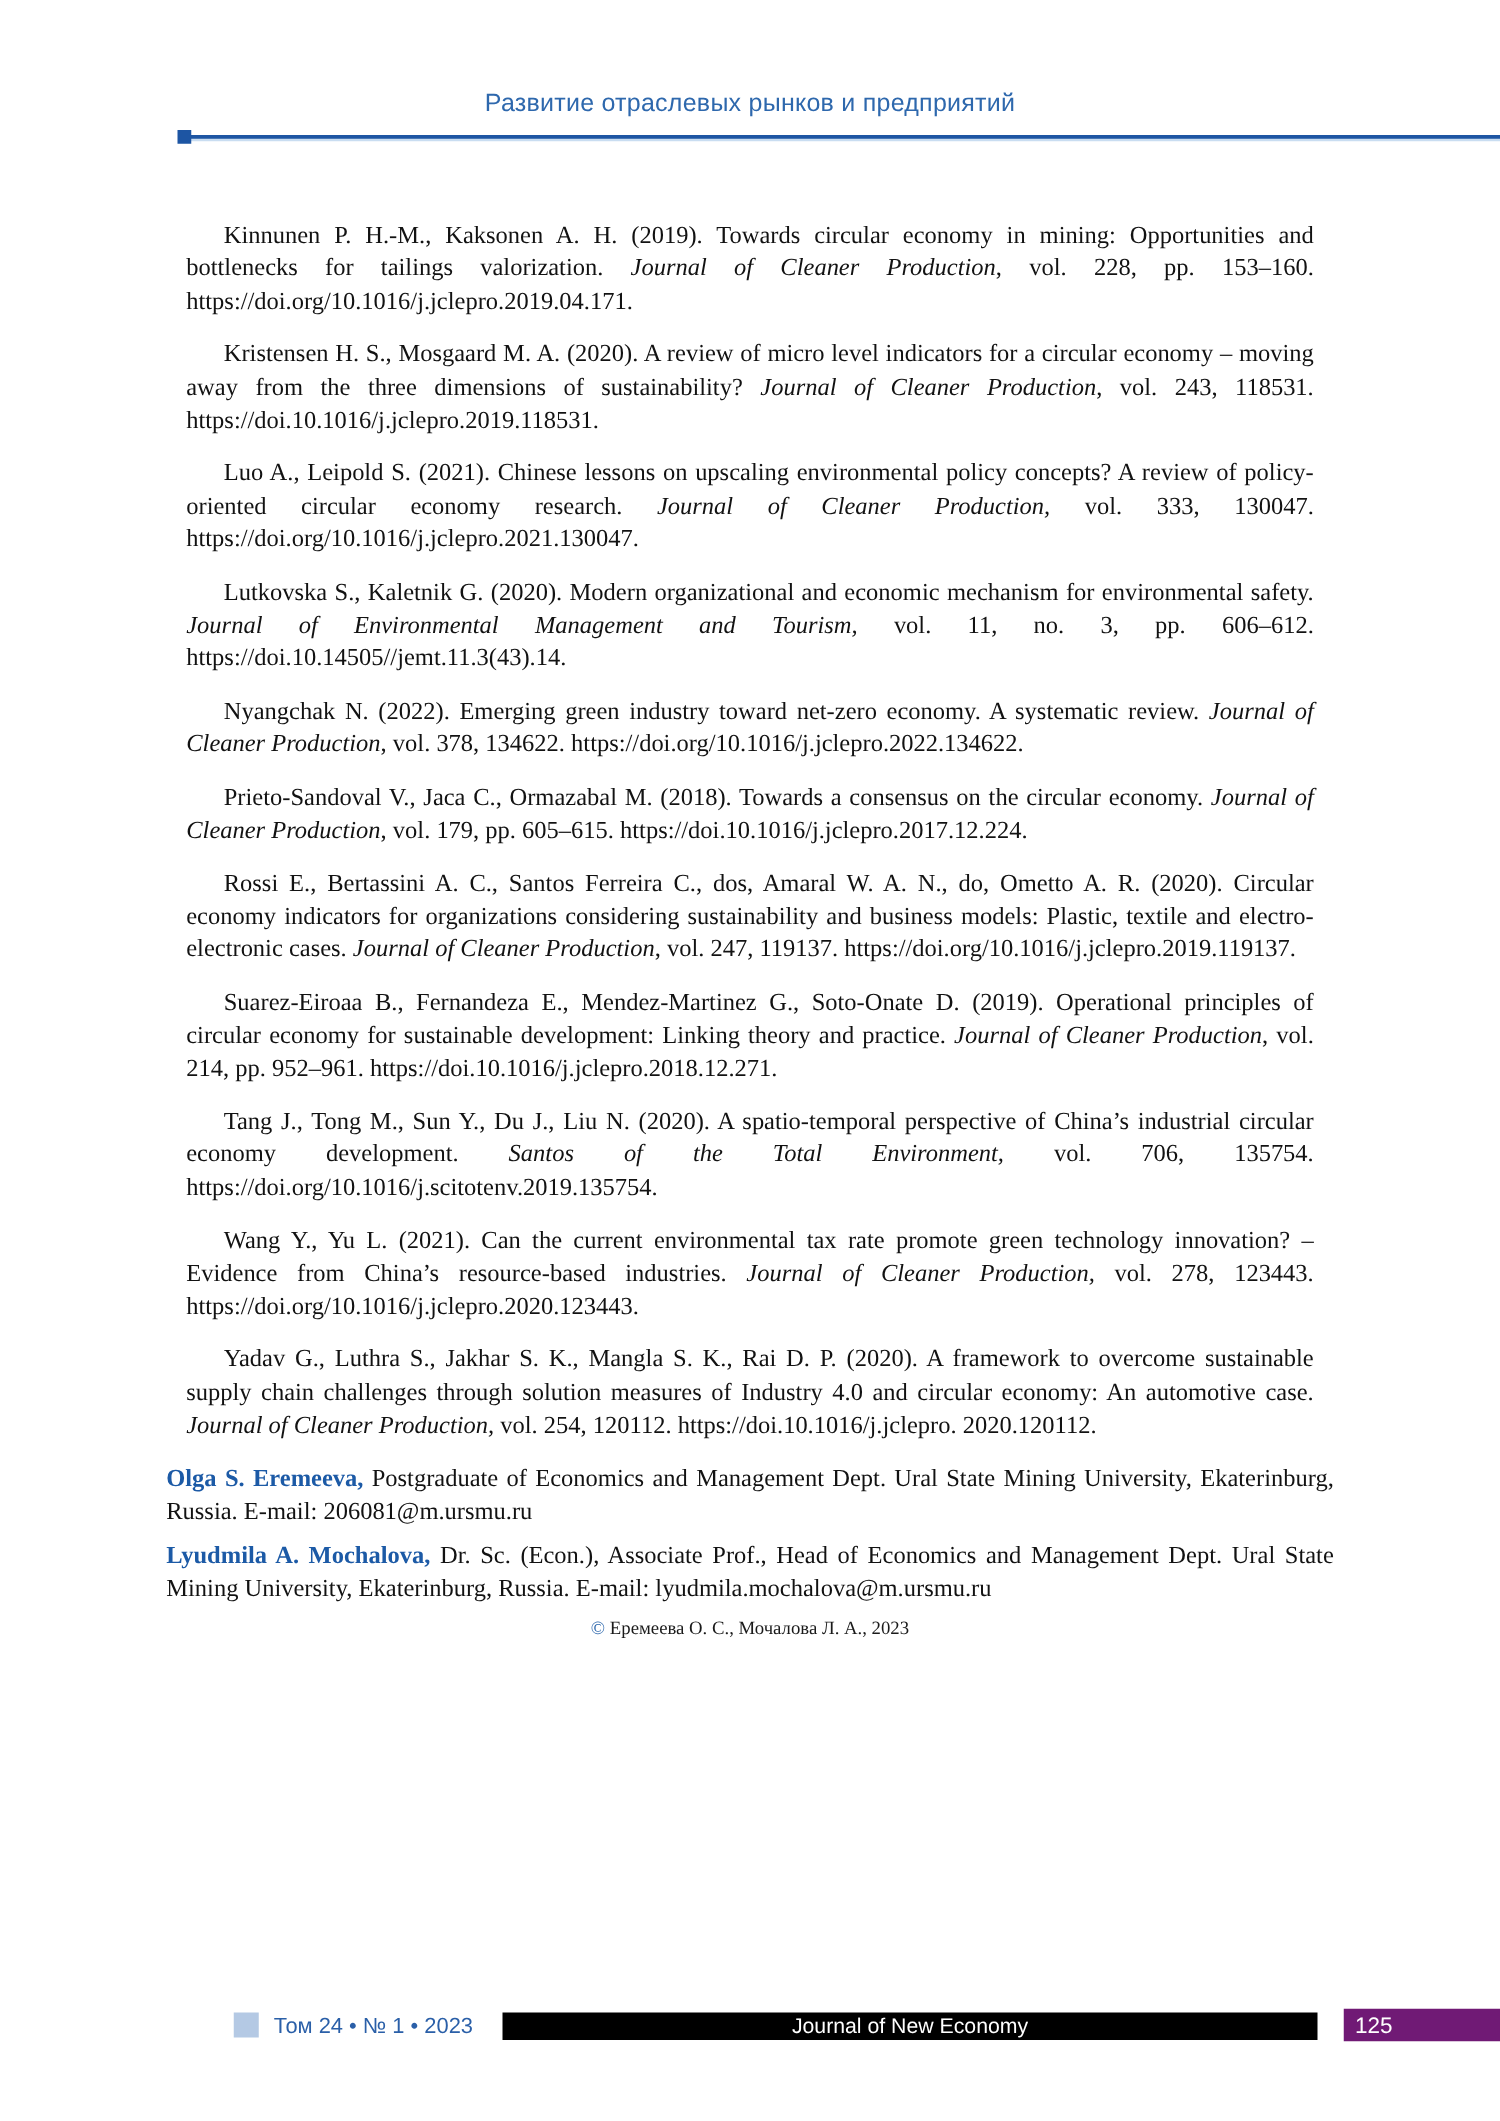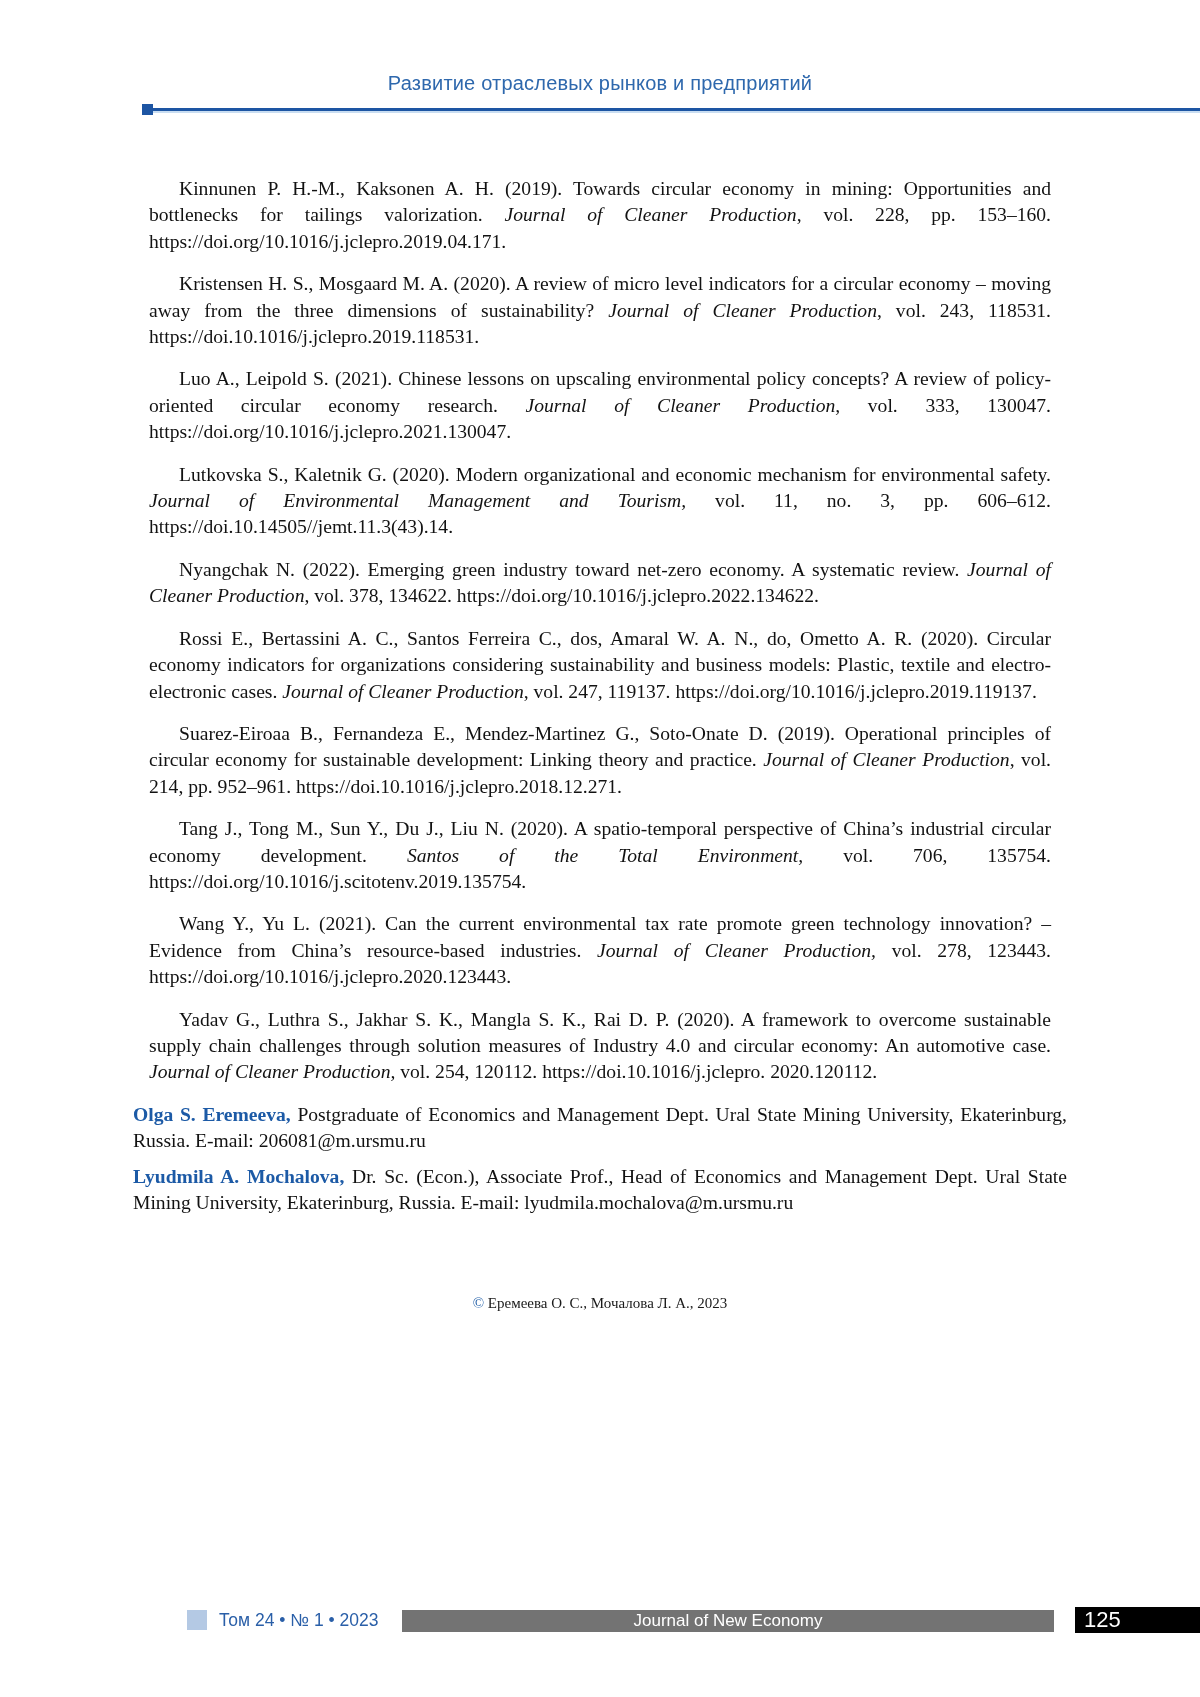--- a/index.html
+++ b/index.html
@@ -125,35 +125,35 @@
     font-size: 17.5px;
     color: #2a5fa8;
     white-space: nowrap;
   }
   .footer-bar {
     position: absolute;
     left: 356px;
     top: 3px;
     width: 652px;
     height: 22px;
-    background: #737373;
+    background: #000000;
     text-align: center;
     color: #ffffff;
     font-size: 17px;
     line-height: 22px;
   }
   .page-number-box {
     position: absolute;
     left: 1029px;
     right: 0;
     top: 0;
     height: 26px;
-    background: #000000;
+    background: #701a75;
     color: #ffffff;
-    font-size: 22px;
+    font-size: 18px;
     line-height: 26px;
     padding-left: 9px;
     box-sizing: border-box;
   }
 </style>
 </head>
 <body>
 
 <div class="page">
 
@@ -164,20 +164,21 @@
     </div>
   </header>
 
   <main class="content">
     <div>
         <p class="ref"><span>Kinnunen P. H.-M., Kaksonen A. H. (2019). Towards circular economy in mining: Opportunities and bottlenecks for tailings valorization. </span><span class="it">Journal of Cleaner Production</span><span>, vol. 228, pp. 153–160. https://doi.org/10.1016/j.jclepro.2019.04.171.</span></p>
         <p class="ref"><span>Kristensen H. S., Mosgaard M. A. (2020). A review of micro level indicators for a circular economy – moving away from the three dimensions of sustainability? </span><span class="it">Journal of Cleaner Production</span><span>, vol. 243, 118531. https://doi.10.1016/j.jclepro.2019.118531.</span></p>
         <p class="ref"><span>Luo A., Leipold S. (2021). Chinese lessons on upscaling environmental policy concepts? A review of policy-oriented circular economy research. </span><span class="it">Journal of Cleaner Production,</span><span> vol. 333, 130047. https://doi.org/10.1016/j.jclepro.2021.130047.</span></p>
         <p class="ref"><span>Lutkovska S., Kaletnik G. (2020). Modern organizational and economic mechanism for environmental safety. </span><span class="it">Journal of Environmental Management and Tourism,</span><span> vol. 11, no. 3, pp. 606–612. https://doi.10.14505//jemt.11.3(43).14.</span></p>
         <p class="ref"><span>Nyangchak N. (2022). Emerging green industry toward net-zero economy. A systematic review. </span><span class="it">Journal of Cleaner Production</span><span>, vol. 378, 134622. https://doi.org/10.1016/j.jclepro.2022.134622.</span></p>
+        <p class="ref"><span>Prieto-Sandoval V., Jaca C., Ormazabal M. (2018). Towards a consensus on the circular economy. </span><span class="it">Journal of Cleaner Production</span><span>, vol. 179, pp. 605–615. https://doi.10.1016/j.jclepro.2017.12.224.</span></p>
         <p class="ref"><span>Rossi E., Bertassini A. C., Santos Ferreira C., dos, Amaral W. A. N., do, Ometto A. R. (2020). Circular economy indicators for organizations considering sustainability and business models: Plastic, textile and electro-electronic cases. </span><span class="it">Journal of Cleaner Production</span><span>, vol. 247, 119137. https://doi.org/10.1016/j.jclepro.2019.119137.</span></p>
         <p class="ref"><span>Suarez-Eiroaa B., Fernandeza E., Mendez-Martinez G., Soto-Onate D. (2019). Operational principles of circular economy for sustainable development: Linking theory and practice. </span><span class="it">Journal of Cleaner Production</span><span>, vol. 214, pp. 952–961. https://doi.10.1016/j.jclepro.2018.12.271.</span></p>
         <p class="ref"><span>Tang J., Tong M., Sun Y., Du J., Liu N. (2020). A spatio-temporal perspective of China’s industrial circular economy development. </span><span class="it">Santos of the Total Environment,</span><span> vol. 706, 135754. https://doi.org/10.1016/j.scitotenv.2019.135754.</span></p>
         <p class="ref"><span>Wang Y., Yu L. (2021). Can the current environmental tax rate promote green technology innovation? – Evidence from China’s resource-based industries. </span><span class="it">Journal of Cleaner Production,</span><span> vol. 278, 123443. https://doi.org/10.1016/j.jclepro.2020.123443.</span></p>
         <p class="ref"><span>Yadav G., Luthra S., Jakhar S. K., Mangla S. K., Rai D. P. (2020). A framework to overcome sustainable supply chain challenges through solution measures of Industry 4.0 and circular economy: An automotive case. </span><span class="it">Journal of Cleaner Production,</span><span> vol. 254, 120112. https://doi.10.1016/j.jclepro. 2020.120112.</span></p>
       </div>
 
 
     <div>
         <p class="author"><span class="author-name">Olga S. Eremeeva,</span> Postgraduate of Economics and Management Dept. Ural State Mining University, Ekaterinburg, Russia. E-mail: 206081@m.ursmu.ru</p>

